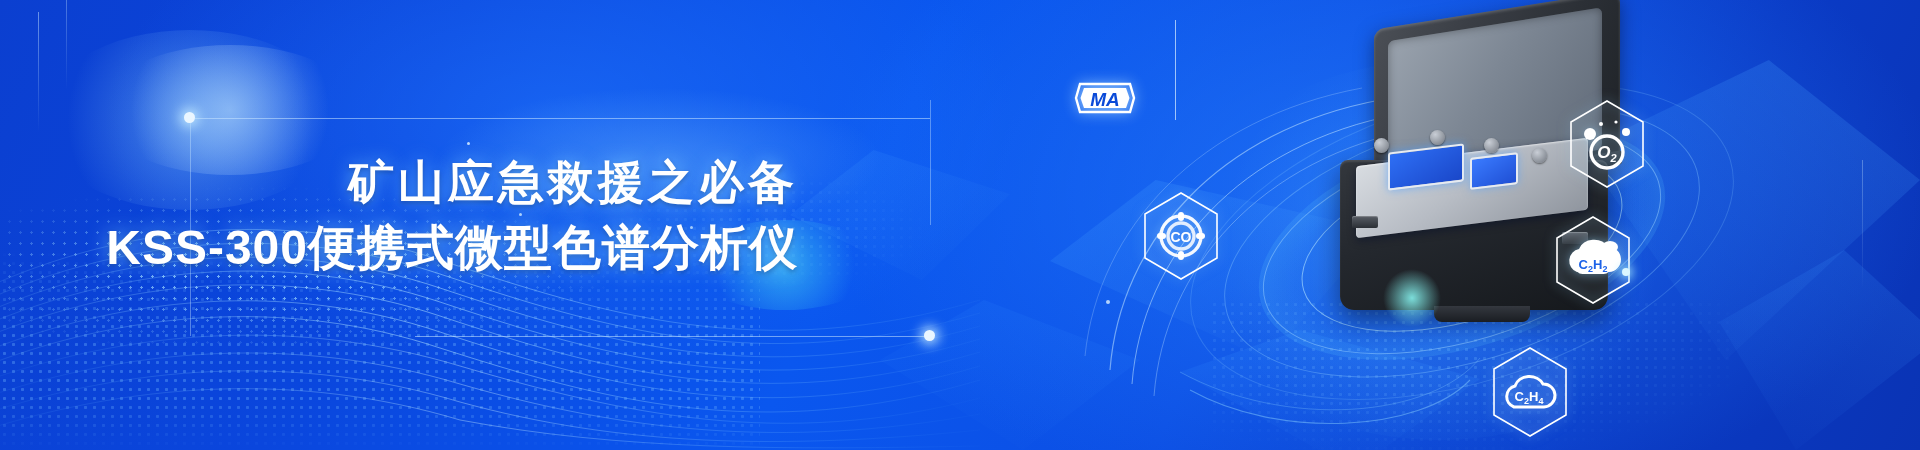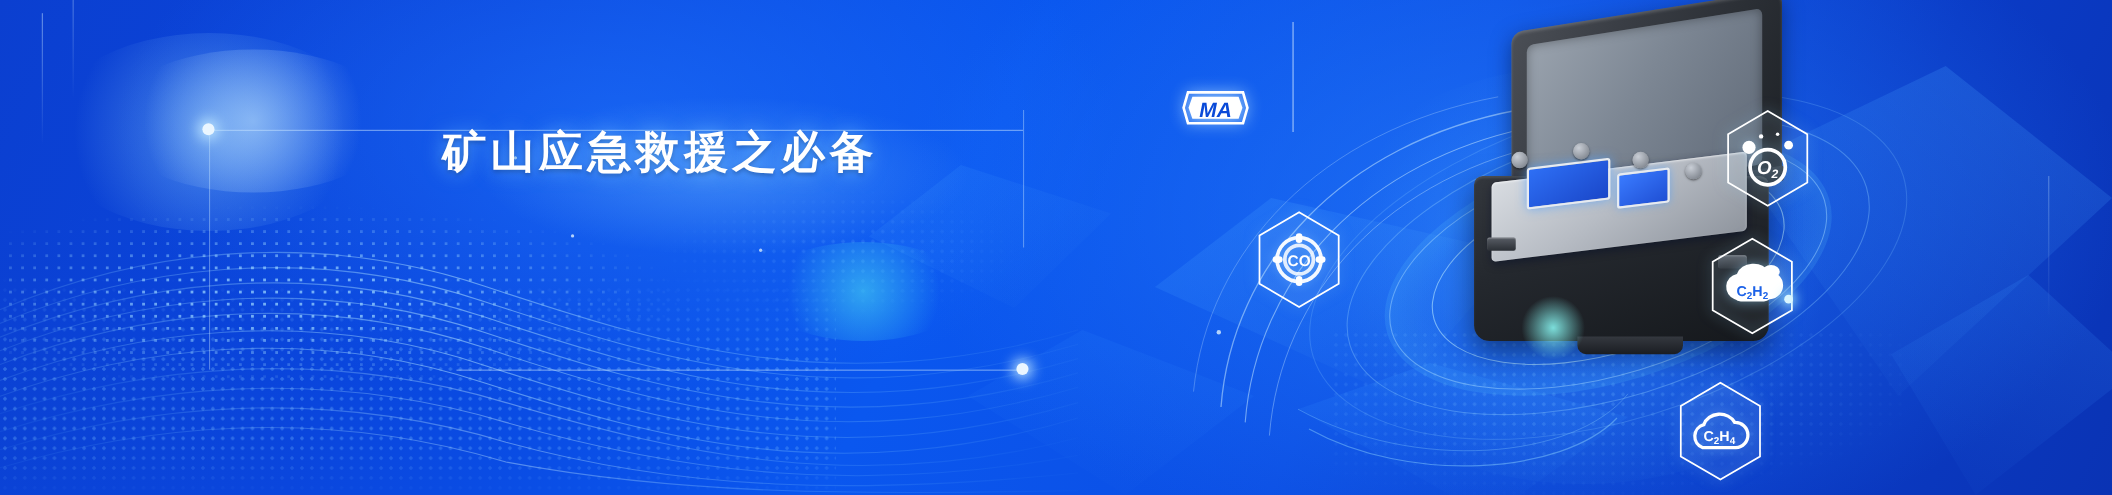--- a/index.html
+++ b/index.html
@@ -71,22 +71,22 @@
 
   
   .hline{position:absolute;height:1px;background:rgba(200,230,255,.55);}
   .vline{position:absolute;width:1px;background:rgba(200,230,255,.40);}
   .node{position:absolute;width:11px;height:11px;border-radius:50%;background:#eaf6ff;
     box-shadow:0 0 12px 4px rgba(190,230,255,.9);}
 
   
   .headline{position:absolute;left:0;top:118px;width:940px;text-align:right;padding-right:142px;
     box-sizing:border-box;z-index:6;}
-  .title-1{color:#ffffff;font-size:40px;font-weight:bold;letter-spacing:4px;line-height:1.05;
-    text-shadow:0 0 18px rgba(120,200,255,.75),0 2px 4px rgba(0,30,90,.45);white-space:nowrap;}
+  .title-1{color:#ffffff;font-size:46px;font-weight:bold;letter-spacing:4px;line-height:1.05;
+    text-shadow:0 0 18px rgba(120,200,255,.75),0 2px 4px rgba(0,30,90,.45);white-space:nowrap;margin-top:40px;}
   .title-2{color:#ffffff;font-size:48px;font-weight:bold;letter-spacing:1px;line-height:1.25;
     margin-top:12px;text-shadow:0 0 20px rgba(120,200,255,.8),0 2px 5px rgba(0,30,90,.45);white-space:nowrap;}
 
   
   .ma-mark{position:absolute;left:1072px;top:80px;width:66px;height:36px;z-index:7;}
   .ma-mark svg{display:block;filter:drop-shadow(0 0 7px rgba(180,225,255,.85));}
 
   
   .rings{position:absolute;left:1192px;top:72px;width:540px;height:340px;z-index:3;pointer-events:none;}
   .ring{position:absolute;border-radius:50%;border:1px solid rgba(170,220,255,.45);
@@ -207,20 +207,21 @@
   <div style="position:absolute;left:467px;top:142px;width:3px;height:3px;border-radius:50%;background:rgba(220,240,255,.85);"></div>
   <div style="position:absolute;left:519px;top:213px;width:3px;height:3px;border-radius:50%;background:rgba(220,240,255,.8);"></div>
   <div style="position:absolute;left:690px;top:226px;width:3px;height:3px;border-radius:50%;background:rgba(220,240,255,.75);"></div>
   <div style="position:absolute;left:1106px;top:300px;width:4px;height:4px;border-radius:50%;background:rgba(220,240,255,.8);"></div>
   <div style="position:absolute;left:38px;top:12px;width:1px;height:120px;background:linear-gradient(180deg,rgba(200,230,255,.5),rgba(200,230,255,0));"></div>
   <div style="position:absolute;left:66px;top:0px;width:1px;height:90px;background:linear-gradient(180deg,rgba(200,230,255,.35),rgba(200,230,255,0));"></div>
   <div style="position:absolute;left:1862px;top:160px;width:1px;height:130px;background:linear-gradient(180deg,rgba(200,230,255,.35),rgba(200,230,255,0));"></div>
 
   <div class="headline">
     <div class="title-1">矿山应急救援之必备</div>
+    <div class="title-2">KSS-300便携式微型色谱分析仪</div>
   </div>
 
   <div class="ma-mark">
     <svg width="66" height="36" viewBox="0 0 66 36">
       <path d="M8 4 H58 L62 18 L58 32 H8 L4 18 Z" fill="none" stroke="#ffffff" stroke-width="2.4"></path>
       <path d="M12 8 H54 L57.5 18 L54 28 H12 L8.5 18 Z" fill="#ffffff"></path>
       <text x="33" y="26" text-anchor="middle" font-family="Liberation Sans, sans-serif" font-size="19" font-weight="bold" font-style="italic" fill="#0a4ad8">MA</text>
     </svg>
   </div>
 
@@ -298,21 +299,21 @@
       <g class="gi">
         <ellipse cx="58" cy="33" rx="8" ry="6"></ellipse>
         <path d="M25,58 a12,12 0 0 1 2,-23 a16,14 0 0 1 29,-2 a11,11 0 0 1 1,25 Z"></path>
         <rect x="23" y="45" width="36" height="15" rx="7.5"></rect>
       </g>
       <text class="gt" x="41" y="55" text-anchor="middle" font-size="13">C<tspan font-size="9" dy="3">2</tspan><tspan dy="-3">H</tspan><tspan font-size="9" dy="3">2</tspan></text>
     </svg>
   </div>
 
 
-  <div class="hexbadge" style="left:1522px;top:345px;">
+  <div class="hexbadge" style="left:1488px;top:345px;">
     <svg width="84" height="94" viewBox="0 0 84 94">
       <polygon class="hex-outline" points="42,3 78,24 78,70 42,91 6,70 6,24"></polygon>
       <g fill="none" stroke="#ffffff" stroke-width="3">
         <path d="M26,62 a11,11 0 0 1 1,-21 a15,13 0 0 1 28,-2 a10,10 0 0 1 1,23 Z"></path>
       </g>
       <text class="go-txt" x="41" y="56" text-anchor="middle" font-size="13">C<tspan font-size="9" dy="3">2</tspan><tspan dy="-3">H</tspan><tspan font-size="9" dy="3">4</tspan></text>
     </svg>
   </div>
 
   <div style="position:absolute;left:1382px;top:268px;width:60px;height:60px;border-radius:50%;z-index:9;

